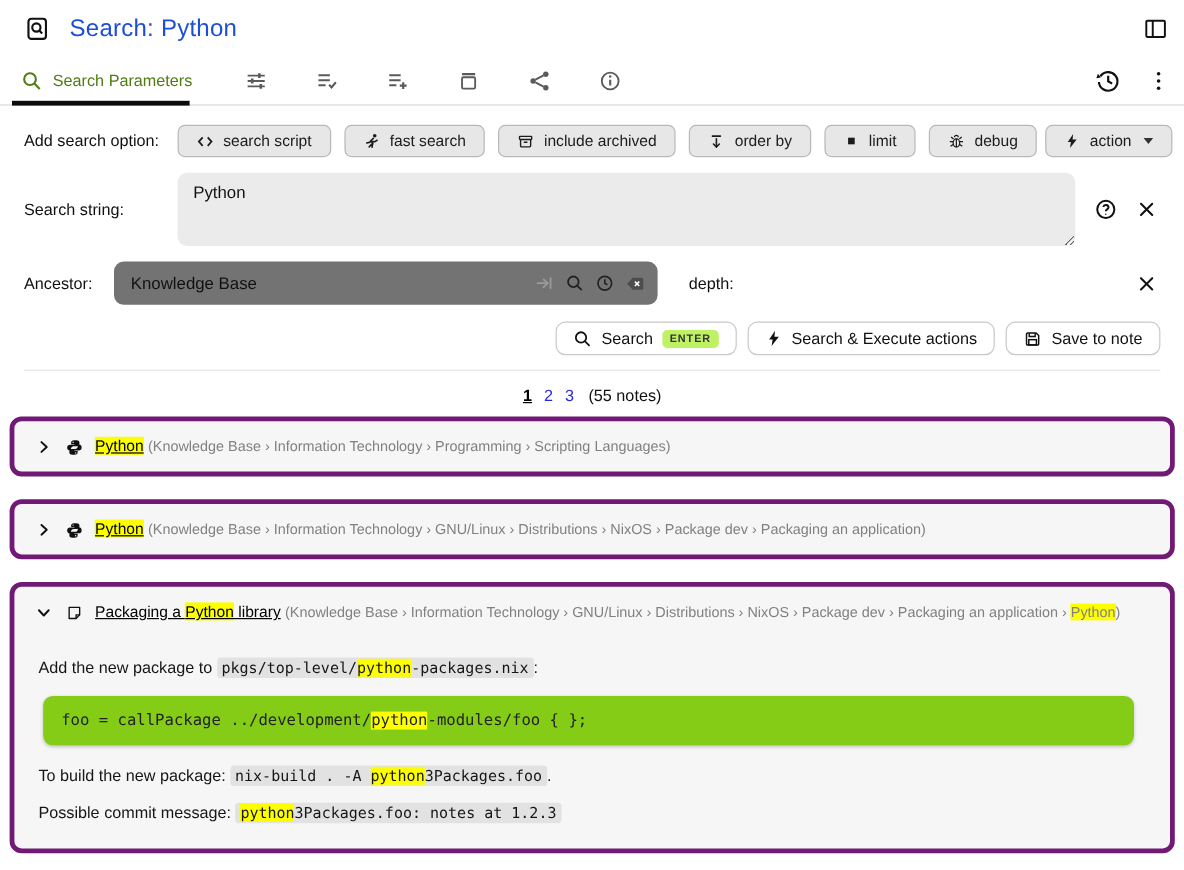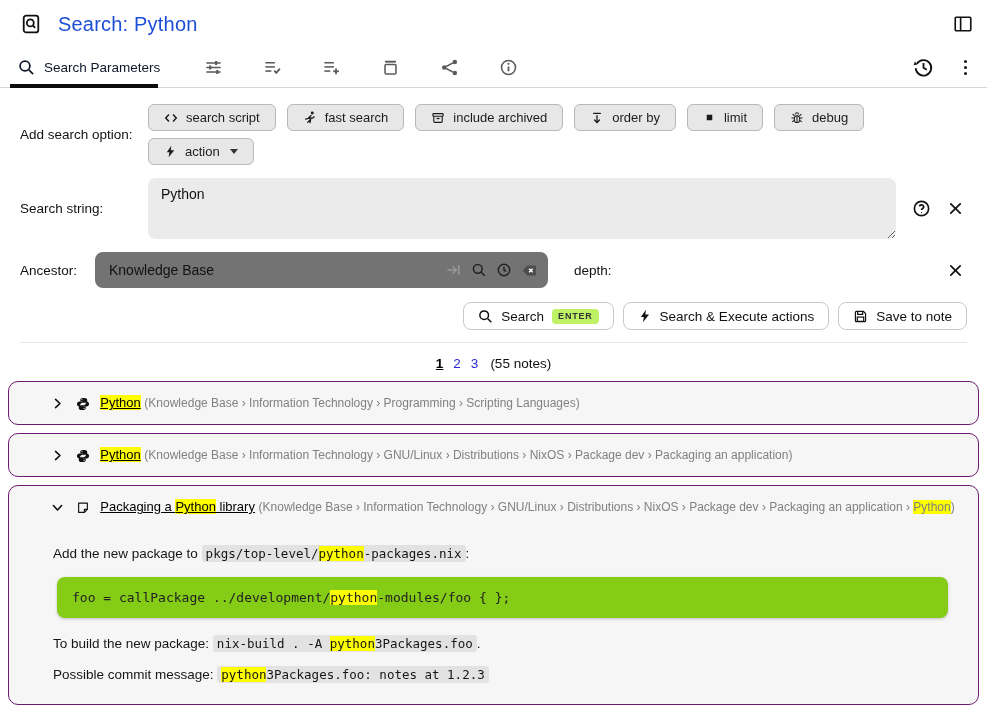--- a/index.html
+++ b/index.html
@@ -14,38 +14,38 @@
 
   
   .titlebar { display:flex; align-items:center; height:48px; padding:0 14px 0 20px; }
   .titlebar .note-type-icon { color:#111; margin-right:16px; }
   .page-title { font-size:20px; font-weight:500; margin:0; color:#1d4ed8; letter-spacing:.2px; flex:1; }
   .panel-toggle { color:#111; cursor:pointer; }
 
   
   .ribbon { position:relative; display:flex; align-items:center; height:40px;
             padding:0 16px 0 18px; border-bottom:1px solid #d8d8d8; }
-  .ribbon-tab { display:flex; align-items:center; gap:9px; font-size:13.5px; color:#0f172a;
+  .ribbon-tab { display:flex; align-items:center; gap:9px; font-size:13.5px; color:#4d7c0f;
                 margin-right:44px; cursor:pointer; white-space:nowrap; }
   .tab-underline { position:absolute; left:10px; bottom:-1px; width:148px; height:4px; background:#0b0b0b; }
   .ribbon-iconbtn { color:#5a5a5a; margin-right:40px; cursor:pointer; display:flex; align-items:center; }
   .ribbon-spacer { flex:1; }
   .ribbon-right { display:flex; align-items:center; gap:26px; }
   .ribbon-right .iconbtn { color:#111; cursor:pointer; display:flex; align-items:center; }
   .kebab { display:flex; flex-direction:column; gap:2.5px; padding:2px 4px; cursor:pointer; }
   .kebab i { width:3.4px; height:3.4px; border-radius:50%; background:#111; }
 
   
   .search-form { padding:16px 20px 0 20px; }
   .form-row { display:flex; align-items:center; margin-bottom:13px; }
   .form-label { color:#111; white-space:nowrap; }
 
   .options-row { align-items:center; }
   .options-row .form-label { width:128px; flex:none; }
-  .chips-lines { display:flex; flex-direction:column; gap:7px; }
+  .chips-lines { display:flex; flex-direction:row; gap:7px; }
   .chips { display:flex; gap:11px; }
   .chip { display:flex; align-items:center; gap:8px; height:27px; padding:0 15px;
           background:#e7e7e7; border:1px solid #b8b8b8; border-radius:6px;
           font-size:13px; color:#1c1c1c; cursor:pointer; white-space:nowrap; }
   .chip svg { color:#1c1c1c; }
   .caret-down { width:0; height:0; border-left:4.5px solid transparent; border-right:4.5px solid transparent;
                 border-top:5px solid #333; display:inline-block; margin-left:2px; }
 
   .string-row .form-label { width:128px; flex:none; }
   .search-textarea { flex:1; height:61px; background:#ebebeb; border:none; border-radius:8px;
@@ -74,21 +74,21 @@
 
   .divider { border:none; border-top:1px solid #e6e6e6; margin:12px 0 0 0; }
 
   
   .pagination { text-align:center; padding:13px 0 10px 0; font-size:13.5px; }
   .pagination .cur { color:#000; font-weight:600; text-decoration:underline; margin-right:10px; cursor:default; }
   .pagination .pg { color:#2828d6; margin-right:10px; cursor:pointer; }
   .pagination .cnt { color:#111; margin-left:2px; }
 
   .results { padding:0 8px; }
-  .card { background:#f6f6f6; border:1px solid #701a75; border-radius:10px; margin-bottom:8px;padding-left:24px; }
+  .card { background:#f6f6f6; border:4px solid #701a75; border-radius:10px; margin-bottom:19px; }
   .card-header { padding:11px 14px 11px 18px; line-height:1.55; font-size:13px; }
   .toggle { cursor:pointer; color:#111; vertical-align:-2px; margin-right:6px; }
   .result-icon { color:#111; vertical-align:-2px; margin:0 7px 0 2px; }
   .result-link { color:#000; text-decoration:underline; cursor:pointer; }
   .result-path { color:#818181; font-size:12px; }
   mark { background:#fdff00; color:inherit; padding:0; }
 
   .note-content { padding:2px 24px 22px 20px; font-size:13.5px; color:#161616; }
   .note-content p { margin:16px 0; }
   .icode { font-family:"DejaVu Sans Mono","Liberation Mono",monospace; font-size:12.5px;

